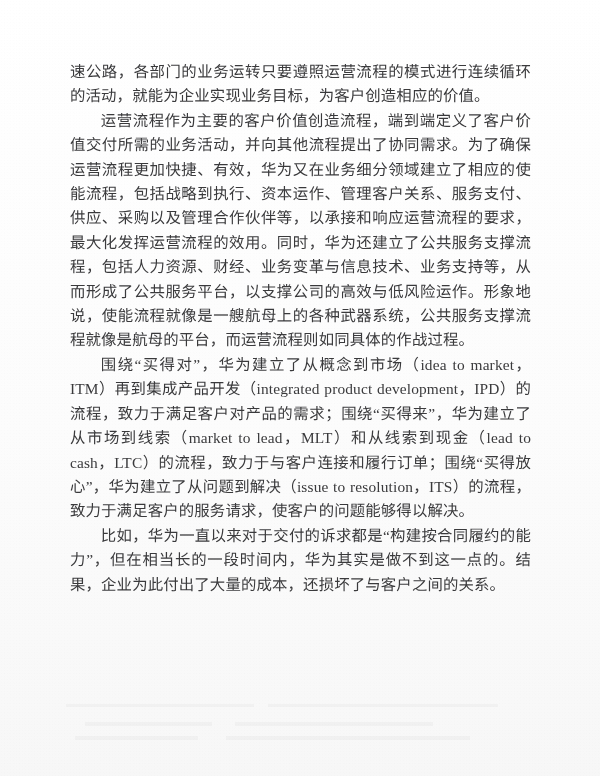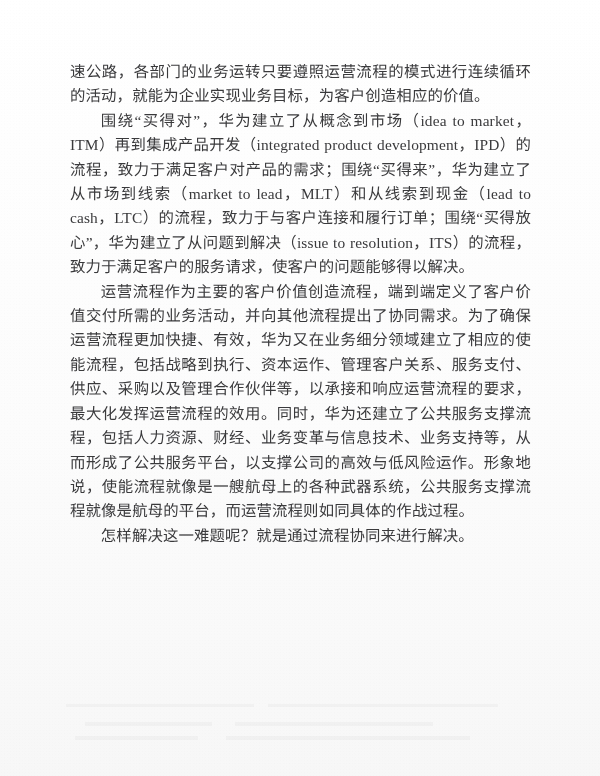--- a/index.html
+++ b/index.html
@@ -91,21 +91,21 @@
     background-position: 0 0, 2px 1px;
   }
 </style>
 </head>
 <body>
 
 <div class="page">
 
   <div class="text-column">
     <p class="para cont">速公路，各部门的业务运转只要遵照运营流程的模式进行连续循环的活动，就能为企业实现业务目标，为客户创造相应的价值。</p>
+    <p class="para">运营流程作为主要的客户价值创造流程，端到端定义了客户价值交付所需的业务活动，并向其他流程提出了协同需求。为了确保运营流程更加快捷、有效，华为又在业务细分领域建立了相应的使能流程，包括战略到执行、资本运作、管理客户关系、服务支付、供应、采购以及管理合作伙伴等，以承接和响应运营流程的要求，最大化发挥运营流程的效用。同时，华为还建立了公共服务支撑流程，包括人力资源、财经、业务变革与信息技术、业务支持等，从而形成了公共服务平台，以支撑公司的高效与低风险运作。形象地说，使能流程就像是一艘航母上的各种武器系统，公共服务支撑流程就像是航母的平台，而运营流程则如同具体的作战过程。</p>
     <p class="para">围绕“买得对”，华为建立了从概念到市场（idea to market，ITM）再到集成产品开发（integrated product development，IPD）的流程，致力于满足客户对产品的需求；围绕“买得来”，华为建立了从市场到线索（market to lead，MLT）和从线索到现金（lead to cash，LTC）的流程，致力于与客户连接和履行订单；围绕“买得放心”，华为建立了从问题到解决（issue to resolution，ITS）的流程，致力于满足客户的服务请求，使客户的问题能够得以解决。</p>
-    <p class="para">运营流程作为主要的客户价值创造流程，端到端定义了客户价值交付所需的业务活动，并向其他流程提出了协同需求。为了确保运营流程更加快捷、有效，华为又在业务细分领域建立了相应的使能流程，包括战略到执行、资本运作、管理客户关系、服务支付、供应、采购以及管理合作伙伴等，以承接和响应运营流程的要求，最大化发挥运营流程的效用。同时，华为还建立了公共服务支撑流程，包括人力资源、财经、业务变革与信息技术、业务支持等，从而形成了公共服务平台，以支撑公司的高效与低风险运作。形象地说，使能流程就像是一艘航母上的各种武器系统，公共服务支撑流程就像是航母的平台，而运营流程则如同具体的作战过程。</p>
-    <p class="para">怎样解决这一难题呢？就是通过流程协同来进行解决。</p>
+    <p class="para">比如，华为一直以来对于交付的诉求都是“构建按合同履约的能力”，但在相当长的一段时间内，华为其实是做不到这一点的。结果，企业为此付出了大量的成本，还损坏了与客户之间的关系。</p>
   </div>
 
   <div class="bleed"></div>
   <div class="grain"></div>
 
 </div>
 
 </body></html>

